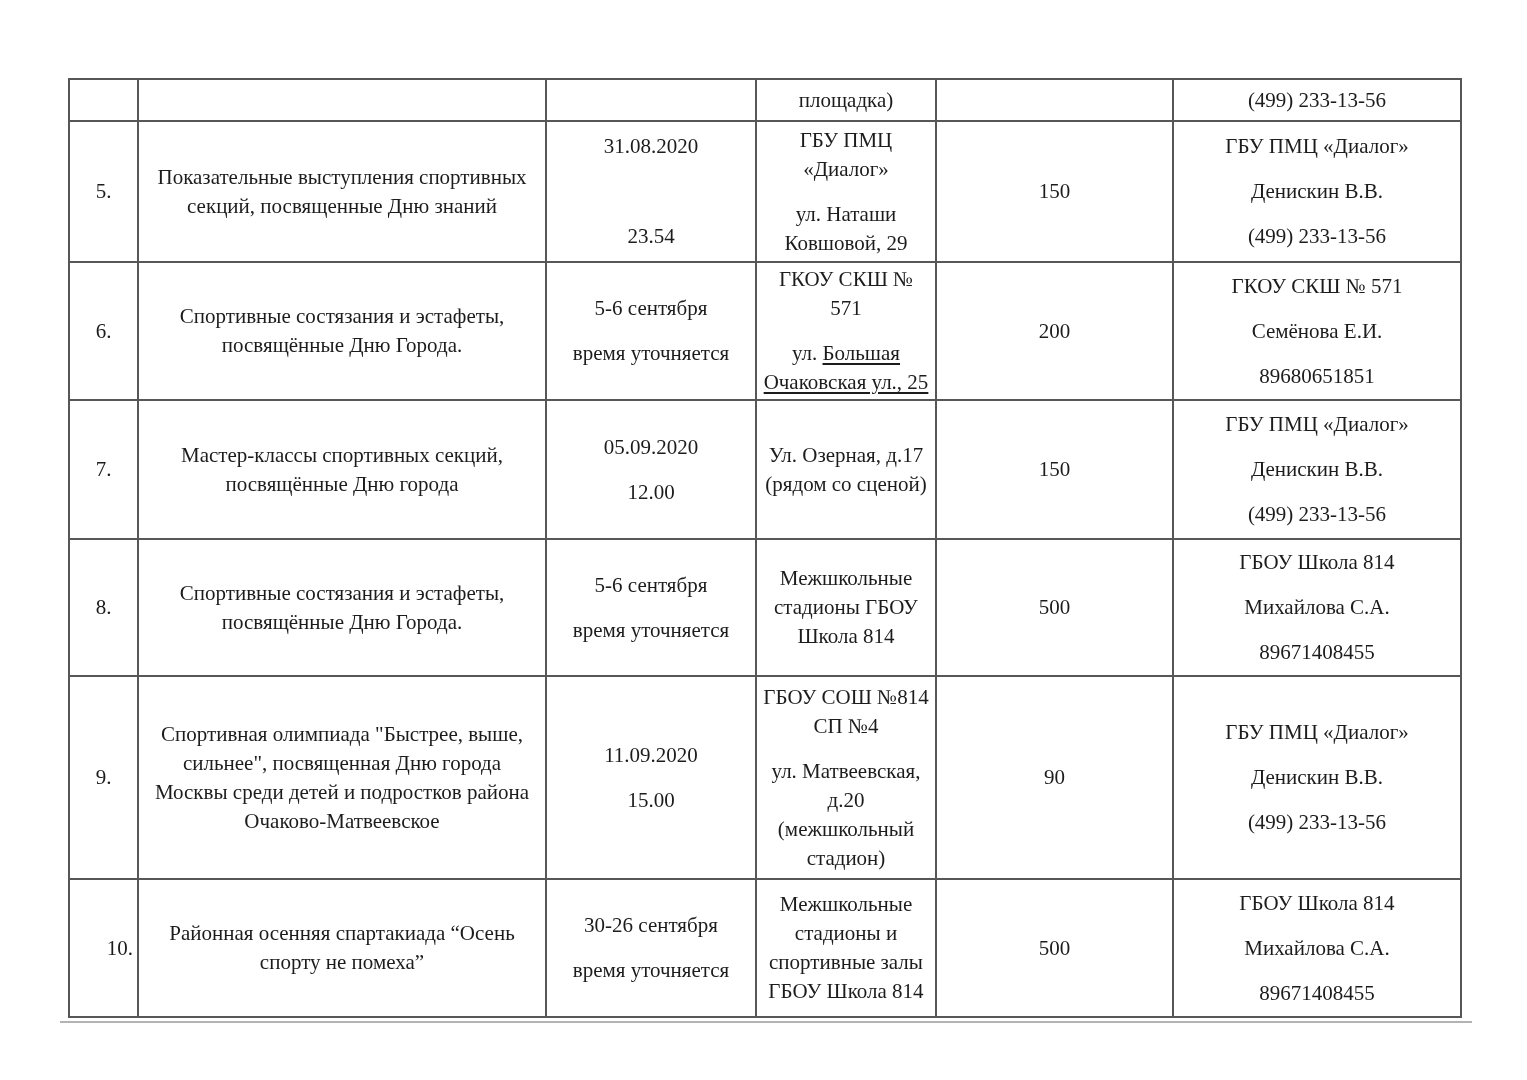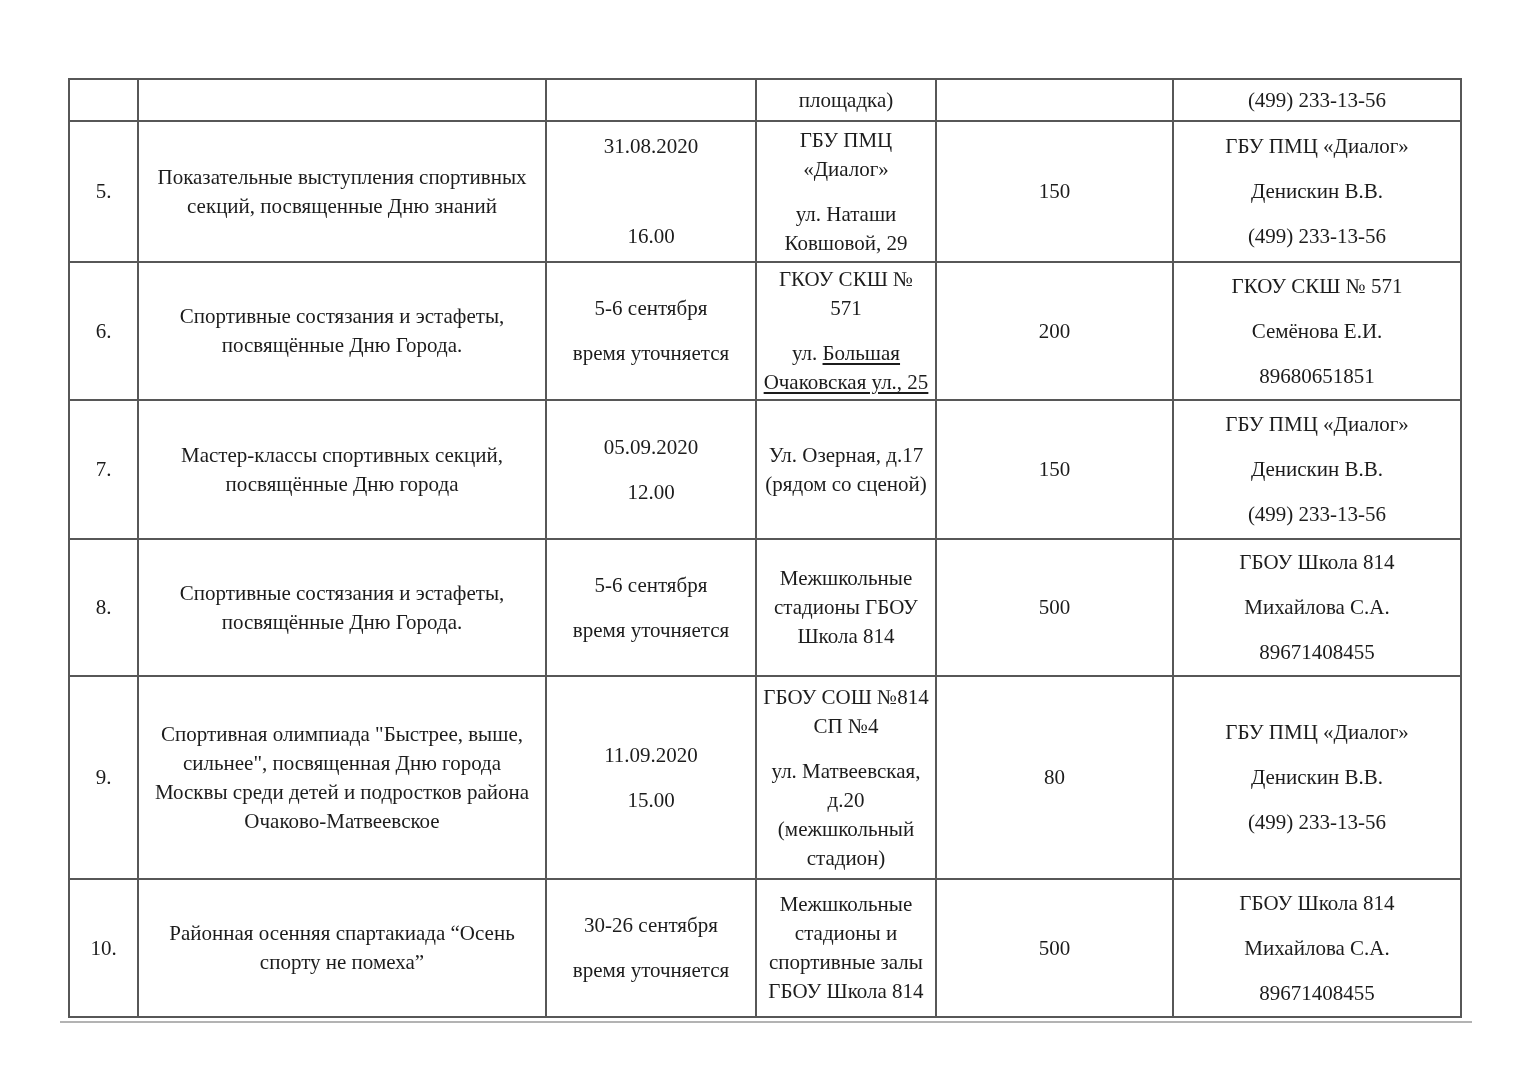--- a/index.html
+++ b/index.html
@@ -77,21 +77,21 @@
         <tr style="height: 141px;">
           <td style="border-color: rgb(87, 87, 87);">
             <div class="para">5.</div>
           </td>
           <td style="border-color: rgb(87, 87, 87);">
             <div class="para">Показательные выступления спортивных<br>секций, посвященные Дню знаний</div>
           </td>
           <td style="border-color: rgb(87, 87, 87); margin-top: 39px;">
             <div class="para">31.08.2020</div>
             <div class="para"></div>
-            <div class="para">16.00</div>
+            <div class="para">23.54</div>
           </td>
           <td style="border-color: rgb(87, 87, 87);">
             <div class="para">ГБУ ПМЦ «Диалог»</div>
             <div class="para">ул. Наташи<br>Ковшовой, 29</div>
           </td>
           <td style="border-color: rgb(87, 87, 87);">
             <div class="para">150</div>
           </td>
           <td style="border-color: rgb(87, 87, 87);">
             <div class="para">ГБУ ПМЦ «Диалог»</div>
@@ -178,30 +178,30 @@
           </td>
           <td style="border-color: rgb(87, 87, 87); margin-left: 28px;">
             <div class="para">11.09.2020</div>
             <div class="para">15.00</div>
           </td>
           <td style="border-color: rgb(87, 87, 87);">
             <div class="para">ГБОУ СОШ №814<br>СП №4</div>
             <div class="para">ул. Матвеевская,<br>д.20<br>(межшкольный<br>стадион)</div>
           </td>
           <td style="border-color: rgb(87, 87, 87);">
-            <div class="para">80</div>
+            <div class="para">90</div>
           </td>
           <td style="border-color: rgb(87, 87, 87);">
             <div class="para">ГБУ ПМЦ «Диалог»</div>
             <div class="para">Денискин В.В.</div>
             <div class="para">(499) 233-13-56</div>
           </td>
         </tr>
         <tr style="height: 138px;">
-          <td style="border-color: rgb(87, 87, 87);">
+          <td style="border-color: rgb(87, 87, 87); text-align: right;">
             <div class="para">10.</div>
           </td>
           <td style="border-color: rgb(87, 87, 87); text-align: center;">
             <div class="para">Районная осенняя спартакиада “Осень<br>спорту не помеха”</div>
           </td>
           <td style="border-color: rgb(87, 87, 87);">
             <div class="para">30-26 сентября</div>
             <div class="para">время уточняется</div>
           </td>
           <td style="border-color: rgb(87, 87, 87);">

